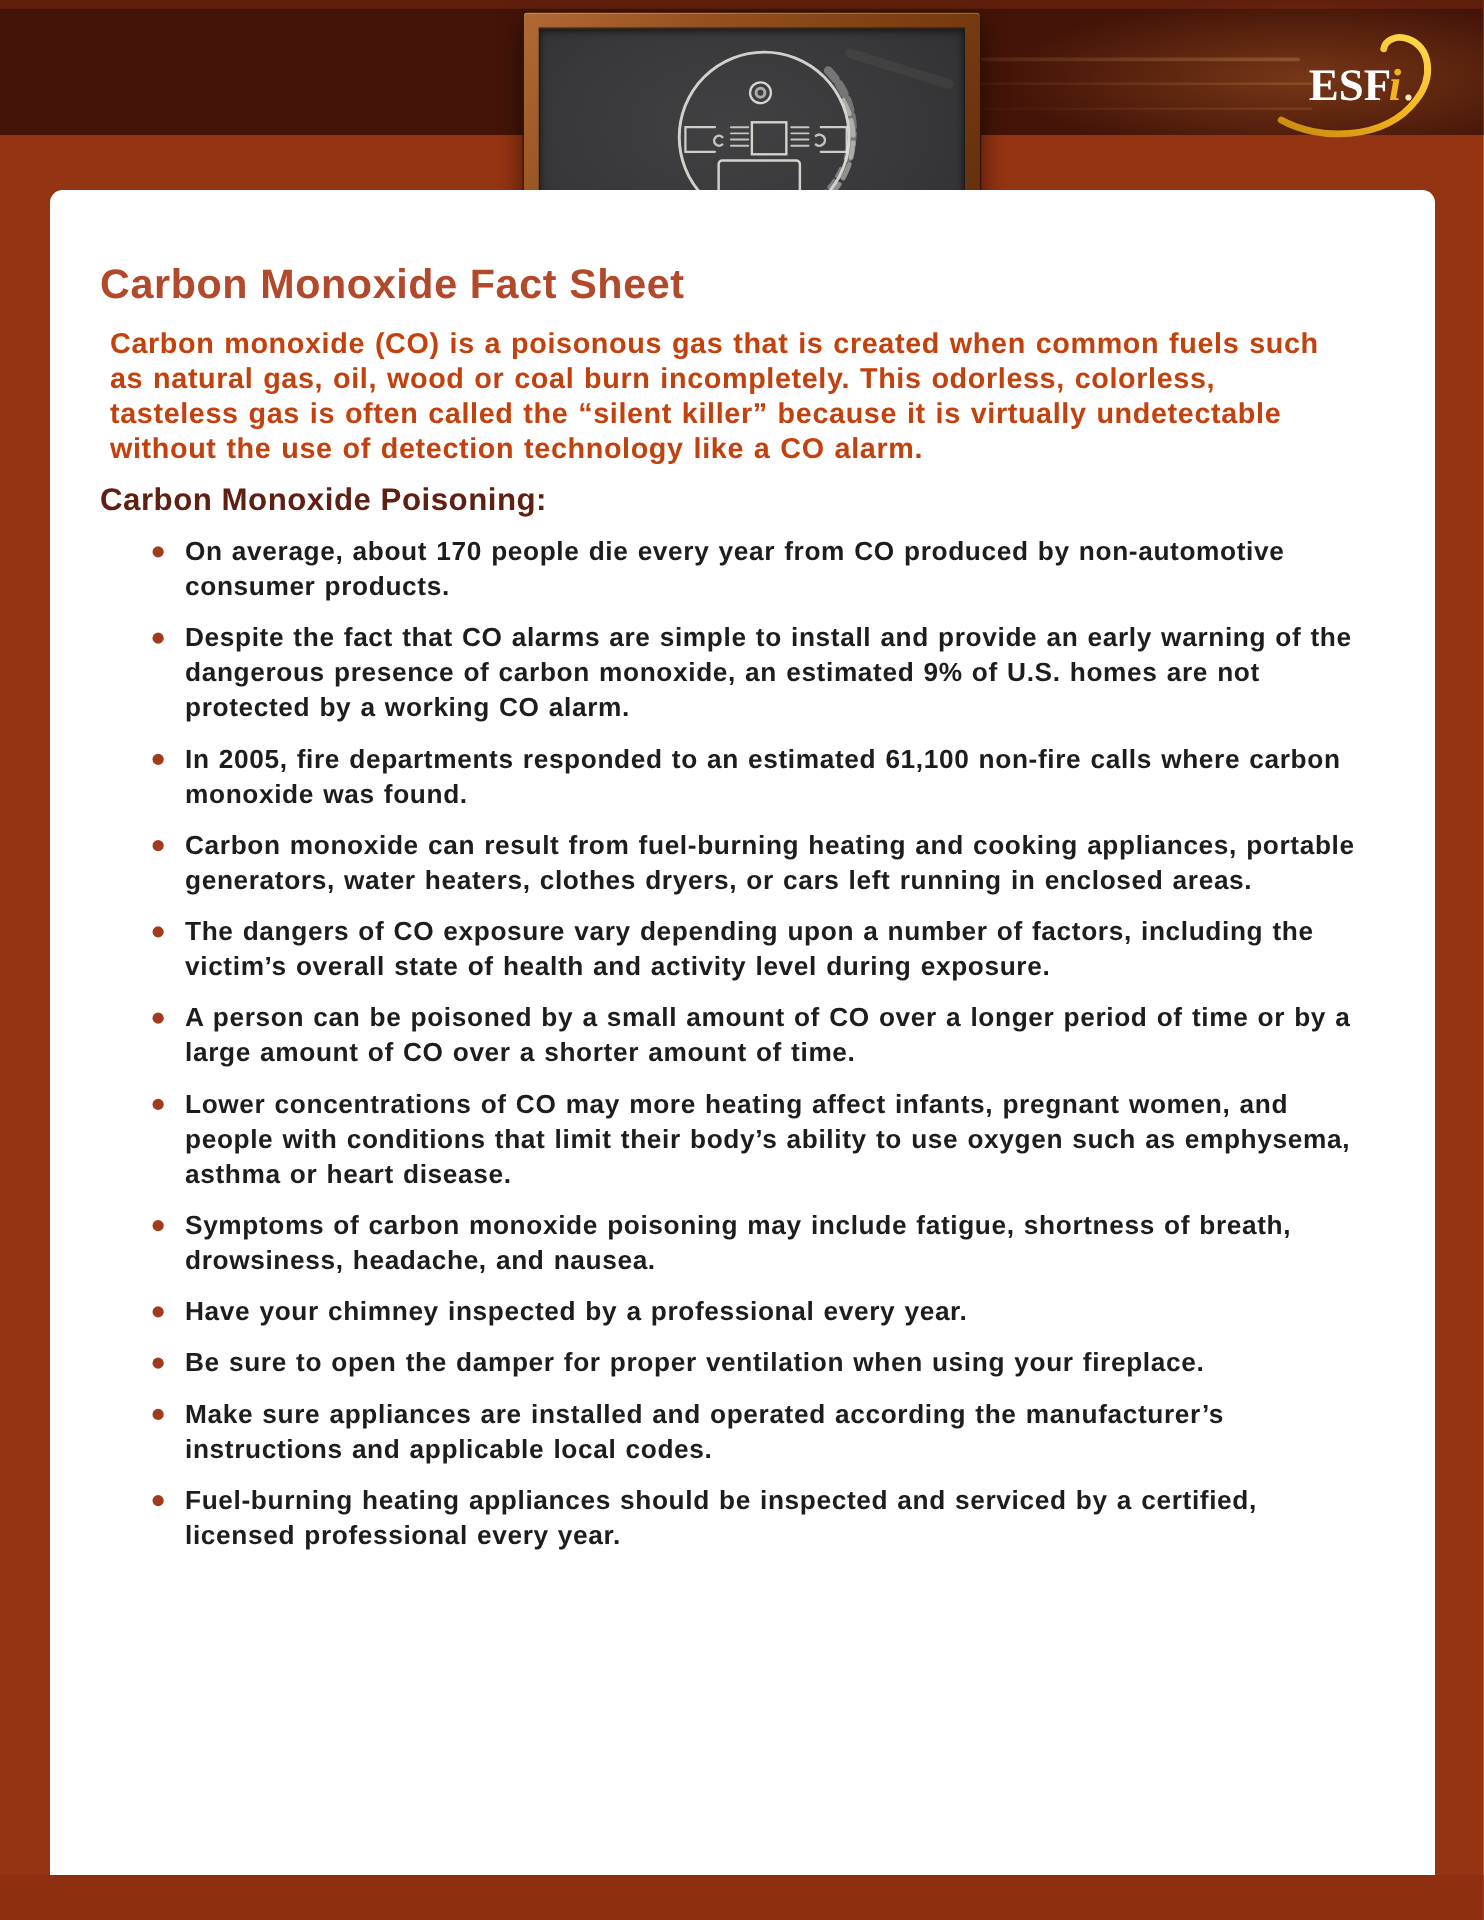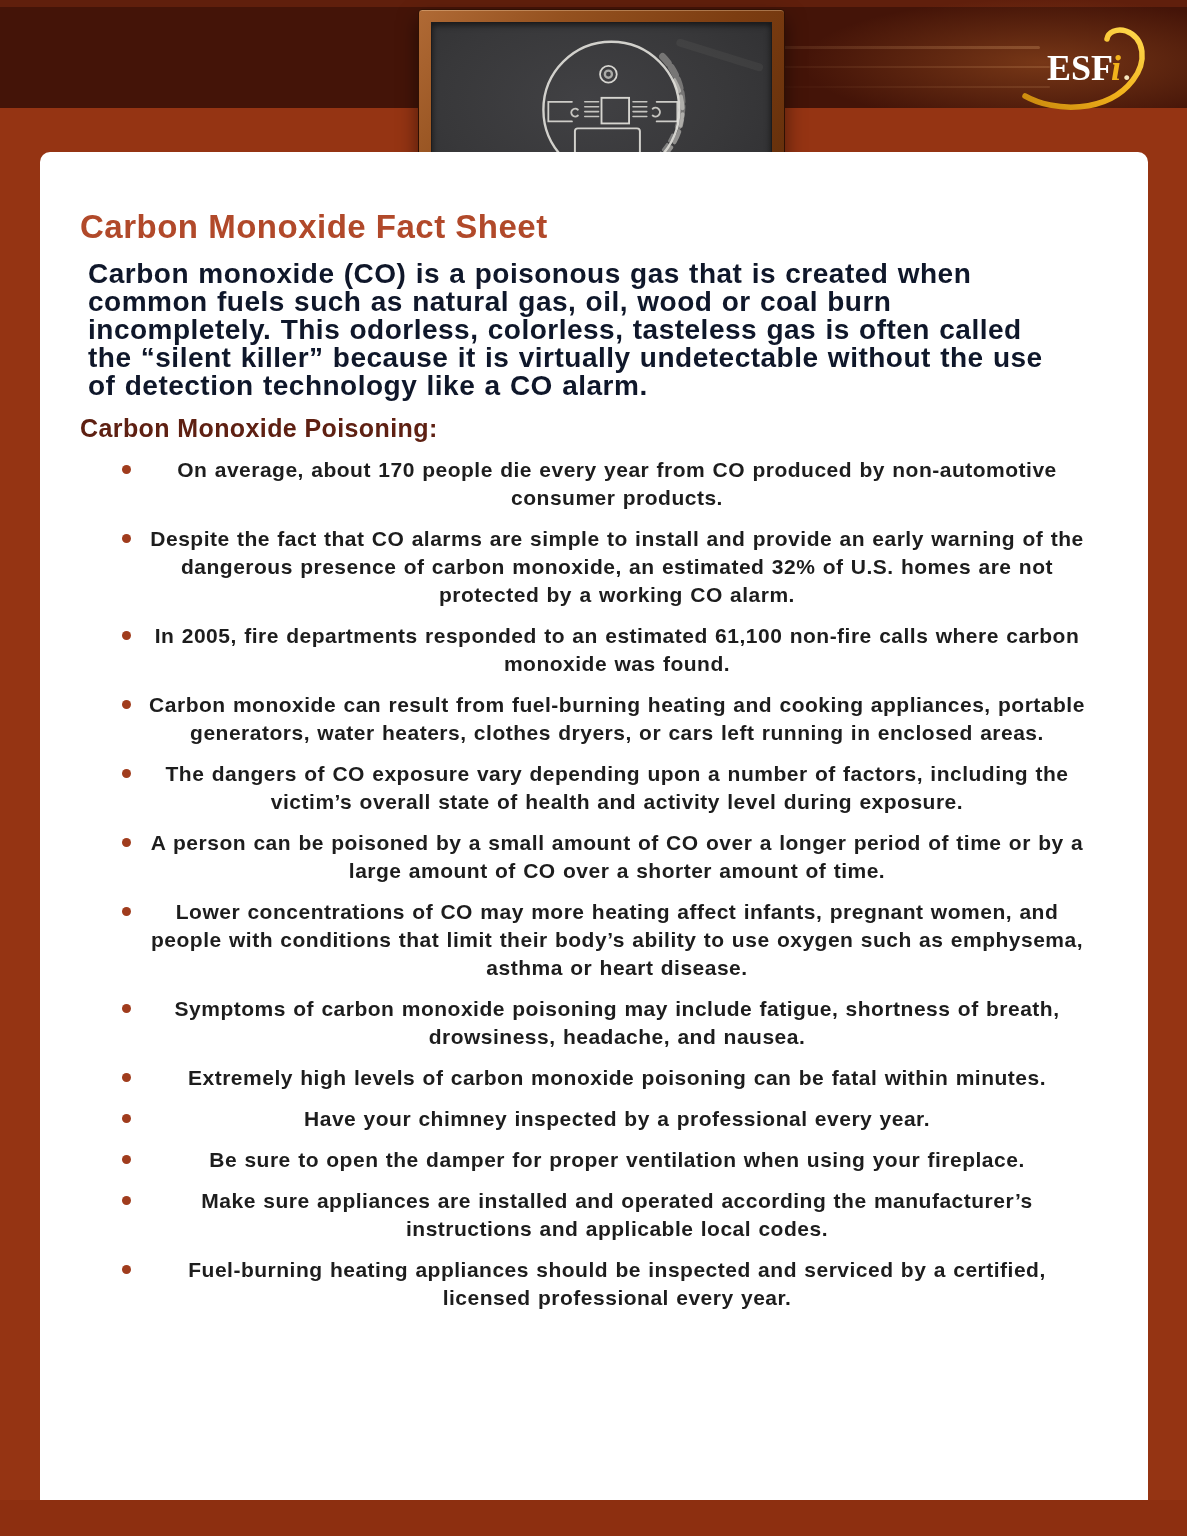--- a/index.html
+++ b/index.html
@@ -37,29 +37,29 @@
     position:absolute; left:40px; top:152px; width:1108px; height:1524px;
     background:#ffffff; border-radius:10px;
     padding:56px 62px 0 40px;
     overflow:hidden;
   }
   .page-title {
     font-size:33px; font-weight:bold; color:#b1492a;
     letter-spacing:.5px; margin-bottom:14px;
   }
   .intro {
-    font-size:28px; font-weight:bold; color:#0f172a;
+    font-size:23px; font-weight:bold; color:#c2410c;
     line-height:28px; letter-spacing:.5px; word-spacing:1px;
     margin:0 0 8px 8px; max-width:985px;
   }
   .sec-heading {
     font-size:25px; font-weight:bold; color:#5e2012;
     letter-spacing:.4px; margin:14px 0 13px 0;
   }
-  ul.bullets { list-style:none; margin:0; padding:0;text-align:center; }
+  ul.bullets { list-style:none; margin:0; padding:0; }
   li.bullet { position:relative; padding-left:68px; margin-bottom:13px; }
   li.bullet .dot {
     position:absolute; left:42px; top:9px; width:9px; height:9px;
     border-radius:50%; background:#a03c1d;
   }
   li.bullet .btext {
     display:block; font-size:21px; font-weight:bold; color:#1d1d1d;
     line-height:28px; letter-spacing:.5px; word-spacing:1px; max-width:940px;
   }
   .page-footer {
@@ -183,21 +183,21 @@
 
   <section>
     <h2 class="sec-heading">Carbon Monoxide Poisoning:</h2>
     <ul class="bullets">
       <li class="bullet">
         <span class="dot"></span>
         <span class="btext">On average, about 170 people die every year from CO produced by non-automotive consumer products.</span>
       </li>
       <li class="bullet">
         <span class="dot"></span>
-        <span class="btext">Despite the fact that CO alarms are simple to install and provide an early warning of the dangerous presence of carbon monoxide, an estimated 32% of U.S. homes are not protected by a working CO alarm.</span>
+        <span class="btext">Despite the fact that CO alarms are simple to install and provide an early warning of the dangerous presence of carbon monoxide, an estimated 9% of U.S. homes are not protected by a working CO alarm.</span>
       </li>
       <li class="bullet">
         <span class="dot"></span>
         <span class="btext">In 2005, fire departments responded to an estimated 61,100 non-fire calls where carbon monoxide was found.</span>
       </li>
     </ul>
   </section>
 
   <section>
     <ul class="bullets">
@@ -214,24 +214,20 @@
         <span class="btext">A person can be poisoned by a small amount of CO over a longer period of time or by a large amount of CO over a shorter amount of time.</span>
       </li>
       <li class="bullet">
         <span class="dot"></span>
         <span class="btext">Lower concentrations of CO may more heating affect infants, pregnant women, and people with conditions that limit their body’s ability to use oxygen such as emphysema, asthma or heart disease.</span>
       </li>
       <li class="bullet">
         <span class="dot"></span>
         <span class="btext">Symptoms of carbon monoxide poisoning may include fatigue, shortness of breath, drowsiness, headache, and nausea.</span>
       </li>
-      <li class="bullet">
-        <span class="dot"></span>
-        <span class="btext">Extremely high levels of carbon monoxide poisoning can be fatal within minutes.</span>
-      </li>
     </ul>
   </section>
 
   <section>
     <ul class="bullets">
       <li class="bullet">
         <span class="dot"></span>
         <span class="btext">Have your chimney inspected by a professional every year.</span>
       </li>
       <li class="bullet">

